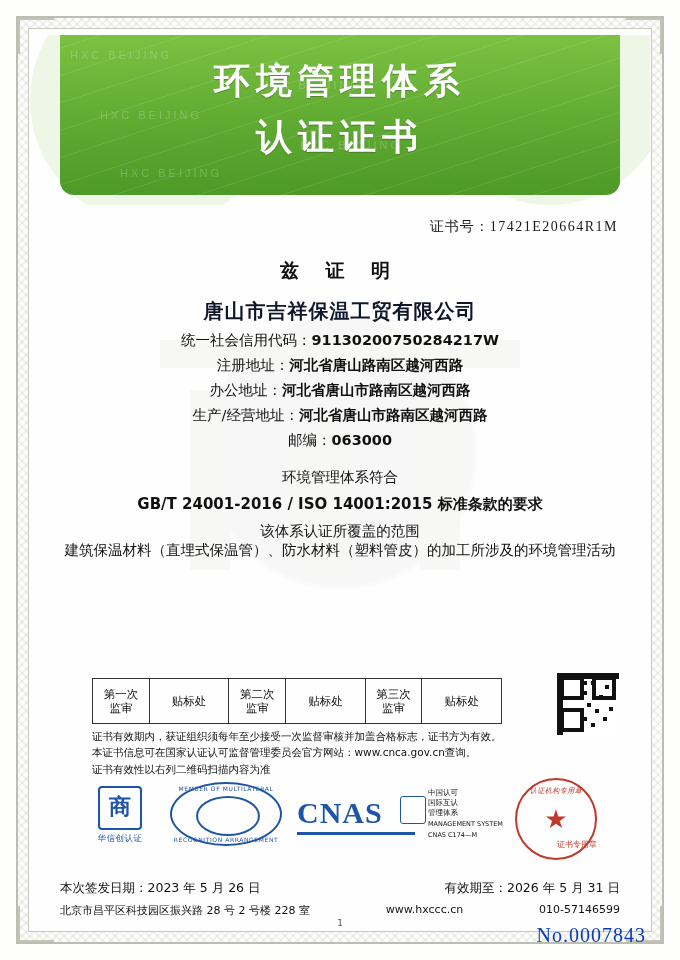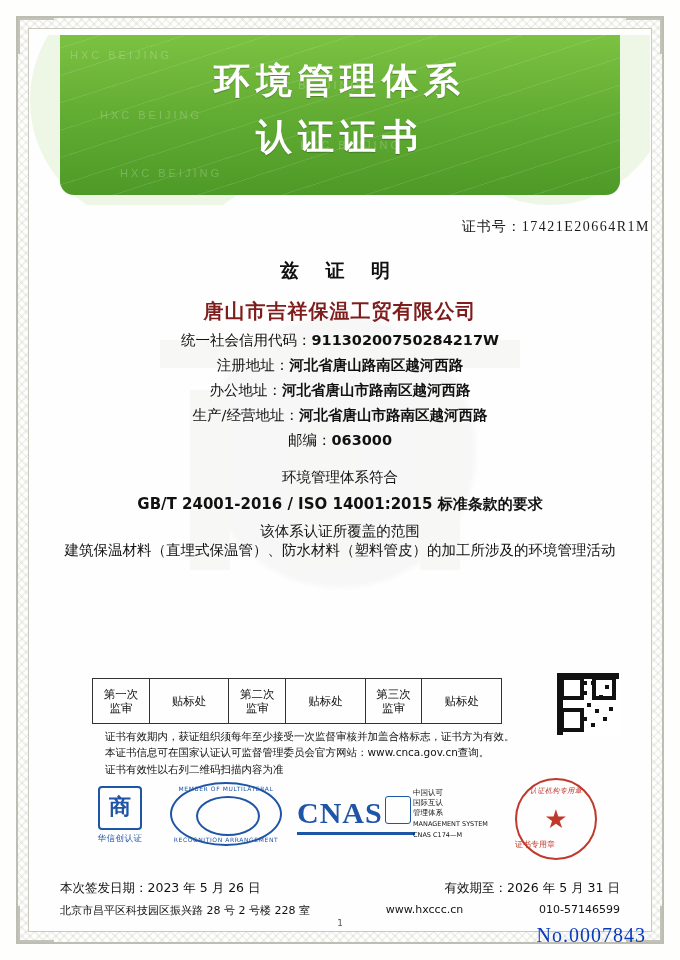--- a/index.html
+++ b/index.html
@@ -82,31 +82,31 @@
       radial-gradient(circle at 50% 40%, #ececeb 0 42%, rgba(236,236,235,0) 44%);
     z-index:0;
   }
   .wm-shape{
     position:absolute;background:#ebebe9;
   }
 
   .content{position:absolute;left:30px;top:200px;width:620px;z-index:2;}
 
   .cert-no{
-    text-align:right;margin-top:18px;
+    text-align:right;padding-right:32px;margin-top:18px;
     font-size:14px;color:#1a1a1a;letter-spacing:1px;
   }
   .cert-no .num{font-family:"Liberation Serif",serif;letter-spacing:1.5px;}
 
   .zizheng{
     text-align:center;margin-top:22px;font-size:19px;font-weight:bold;
     letter-spacing:10px;color:#111;
   }
   .company{
-    text-align:center;margin-top:14px;font-size:20px;font-weight:bold;color:#7f1d1d;
+    text-align:center;margin-top:14px;font-size:20px;font-weight:bold;color:#0f172a;
     letter-spacing:1px;
   }
   .line{
     text-align:center;margin-top:6px;font-size:14.5px;color:#111;
   }
   .line b{font-weight:bold;}
   .gap{margin-top:18px;}
 
   .std{
     text-align:center;margin-top:8px;font-size:15px;font-weight:bold;color:#111;
@@ -129,21 +129,21 @@
     position:absolute;right:60px;top:672px;width:62px;height:62px;z-index:3;
     background:
       linear-gradient(90deg,#111 0 6px,transparent 6px),
       linear-gradient(180deg,#111 0 6px,transparent 6px);
     background-color:#fff;
     border:1px solid #fff;
   }
   .qr i{position:absolute;background:#111;}
 
   .notes{
-    position:absolute;left:105px;top:728px;width:420px;z-index:3;
+    position:absolute;left:92px;top:728px;width:420px;z-index:3;
     font-size:10.5px;color:#111;line-height:1.55;
   }
 
   
   .logos{
     position:absolute;left:75px;top:782px;width:530px;height:72px;z-index:3;
   }
   .logo{position:absolute;}
   .hx{left:10px;top:4px;width:70px;text-align:center;}
   .hx .hx-sq{
@@ -164,34 +164,34 @@
     position:absolute;left:0;right:0;top:19px;text-align:center;color:#1f55a6;
     font-weight:bold;font-size:22px;letter-spacing:2px;font-family:"Liberation Serif",serif;
   }
   .iaf-top{position:absolute;left:0;right:0;top:3px;text-align:center;color:#1f55a6;font-size:6px;letter-spacing:.6px;}
   .iaf-bot{position:absolute;left:0;right:0;bottom:3px;text-align:center;color:#1f55a6;font-size:6px;letter-spacing:.6px;}
 
   .cnas{left:222px;top:14px;}
   .cnas-tx{font-size:30px;font-weight:bold;color:#1f55a6;letter-spacing:1px;font-family:"Liberation Serif",serif;}
   .cnas-bar{width:118px;height:3px;background:#1f55a6;margin-top:2px;}
 
-  .cnasinfo{left:338px;top:6px;width:110px;}
+  .cnasinfo{left:353px;top:6px;width:110px;}
   .cnasinfo .cn-l{font-size:7.5px;color:#111;line-height:1.35;}
   .cnasinfo .cn-s{font-size:6.5px;color:#111;line-height:1.3;margin-top:2px;}
   .cn-mark{
     position:absolute;left:-28px;top:8px;width:24px;height:26px;border:1.5px solid #1f55a6;border-radius:3px;
   }
 
   .stamp{left:440px;top:-4px;width:82px;height:82px;}
   .stamp-c{
     position:absolute;inset:0;border:2.5px solid #c0392b;border-radius:50%;
     color:#c0392b;
   }
   .stamp-t{position:absolute;left:0;right:0;top:8px;text-align:center;font-size:7px;color:#c0392b;letter-spacing:.5px;font-style:italic;}
-  .stamp-b{position:absolute;left:0;right:0;bottom:10px;text-align:left;font-size:8px;color:#c0392b;}
+  .stamp-b{position:absolute;left:0;right:0;bottom:10px;text-align:right;font-size:8px;color:#c0392b;}
   .stamp-star{position:absolute;left:50%;top:50%;transform:translate(-50%,-50%);color:#c0392b;font-size:26px;}
 
   
   .footer{
     position:absolute;left:60px;top:880px;width:560px;z-index:3;text-align:center;
   }
   .dates{font-size:12.5px;color:#111;display:flex;justify-content:space-between;}
   .addr{margin-top:6px;font-size:11px;color:#111;display:flex;justify-content:space-between;}
   .pagenum{
     position:absolute;left:0;right:0;top:918px;text-align:center;font-size:9px;color:#555;z-index:3;

